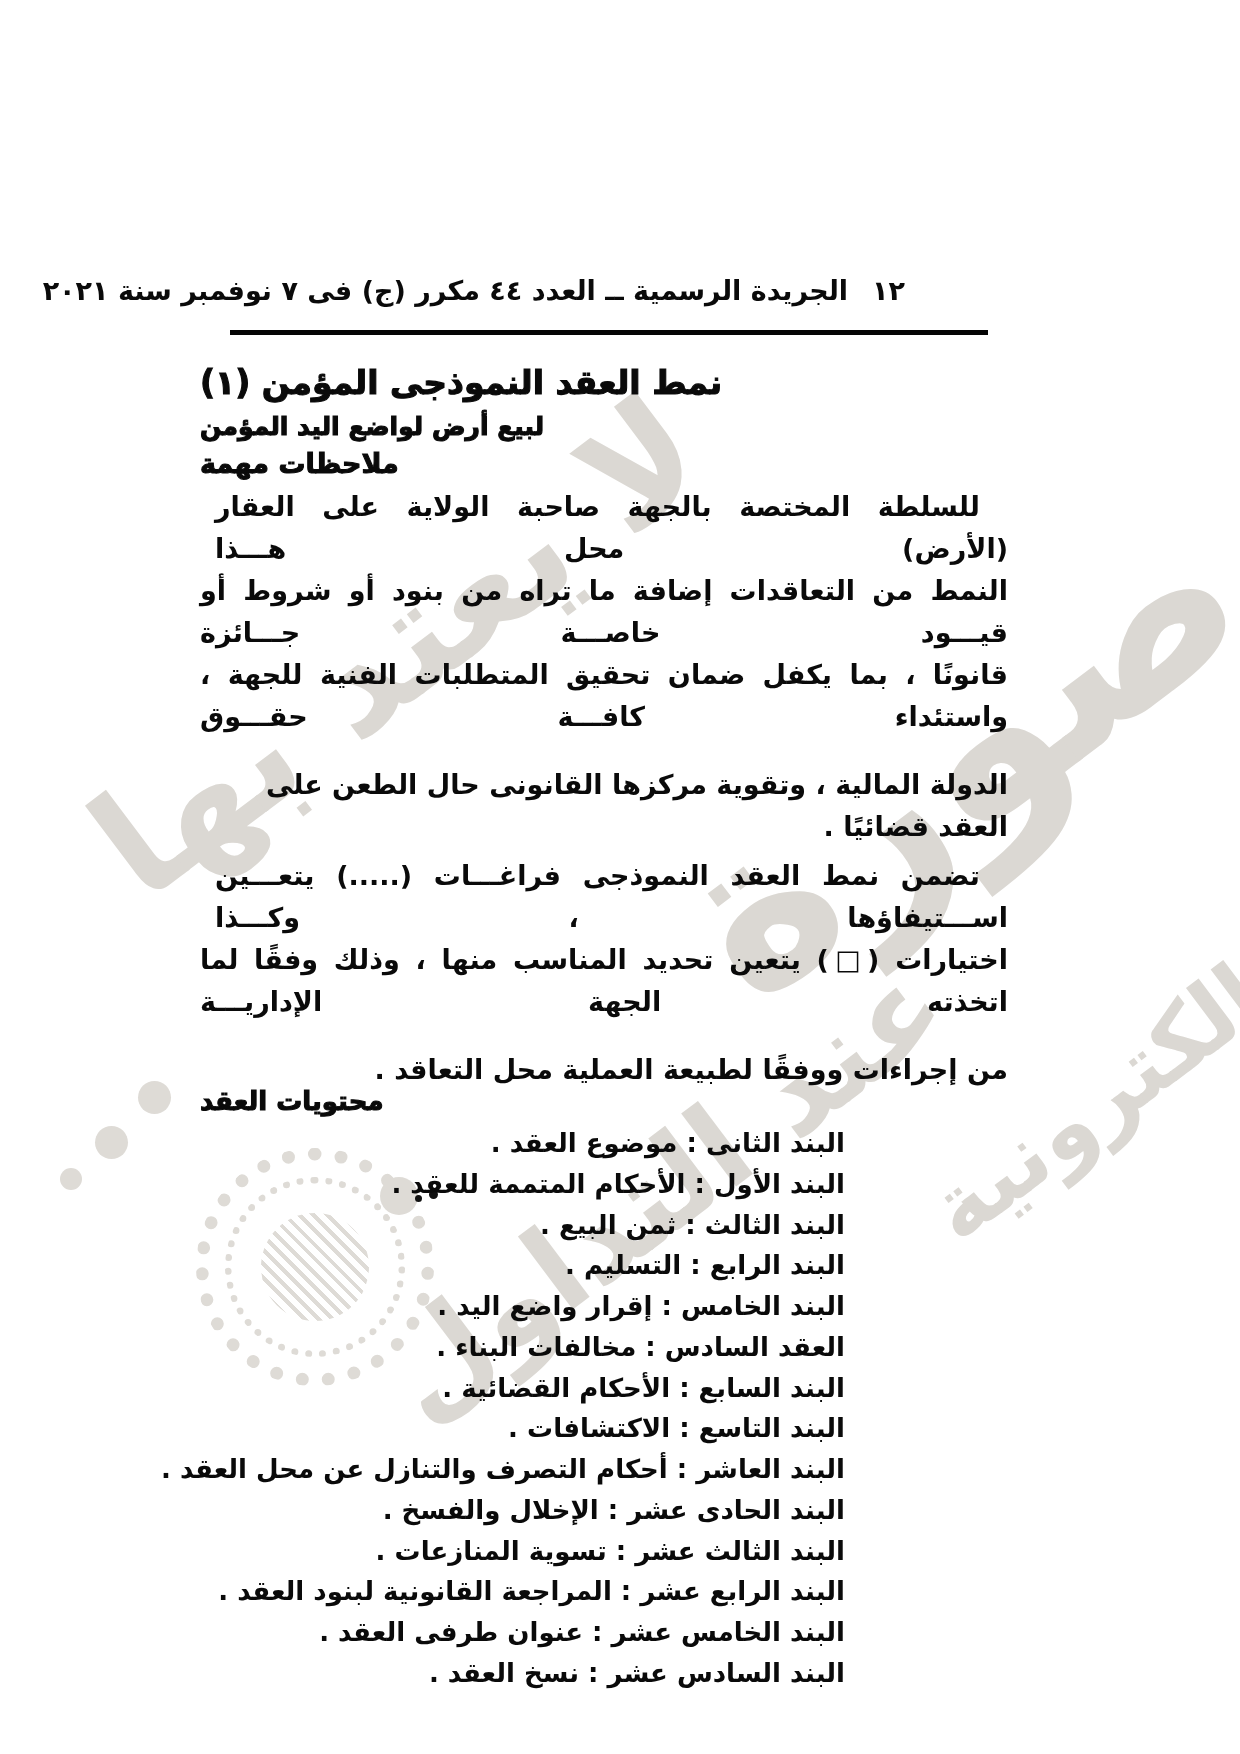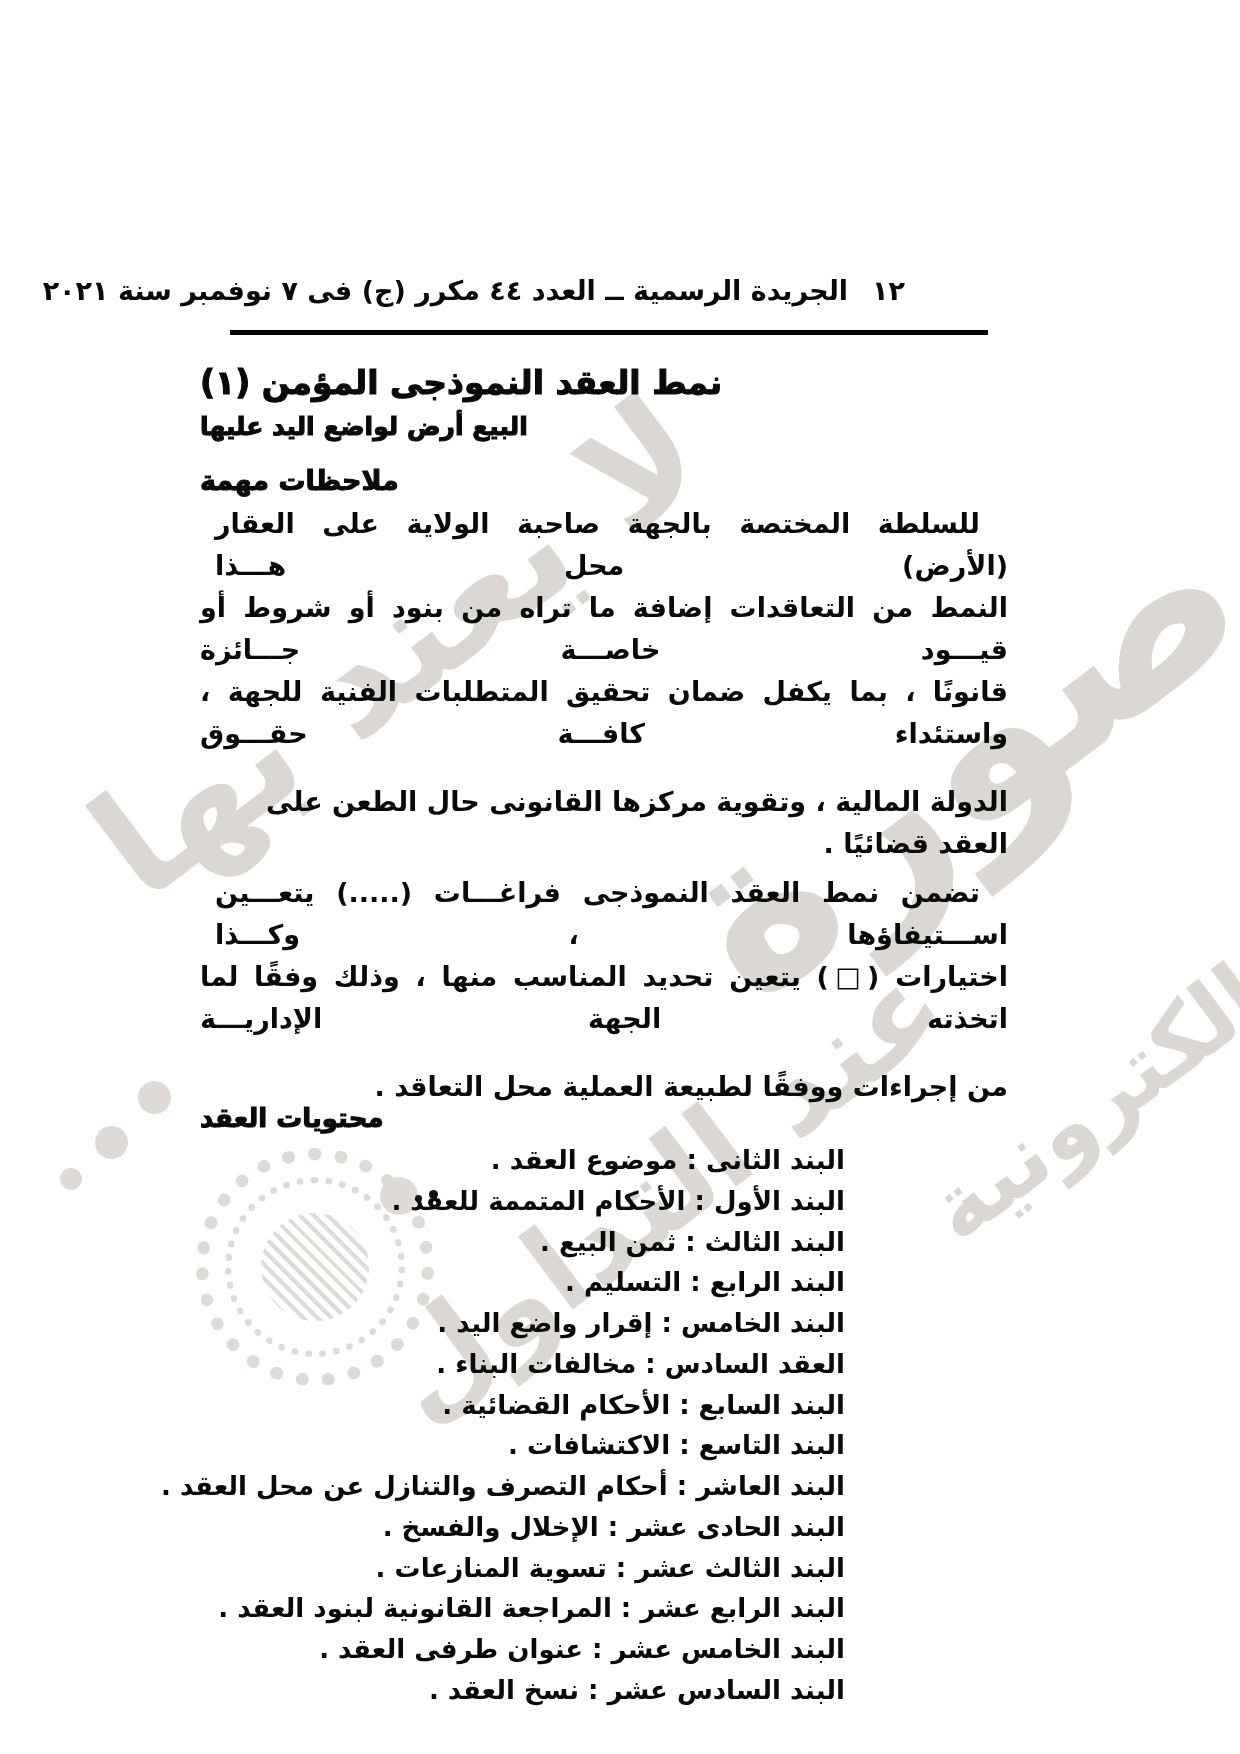--- a/index.html
+++ b/index.html
@@ -29,21 +29,21 @@
   .speck-b{left:429px;top:1190px;width:9px;height:9px;}
   
   .content{position:absolute;inset:0;z-index:1;}
   .header{position:absolute;top:274px;right:335px;direction:rtl;display:flex;gap:24px;
           font-size:27px;font-weight:bold;line-height:34px;white-space:nowrap;}
   .rule{position:absolute;top:330px;left:230px;width:758px;height:5px;background:#050505;}
   .column{position:absolute;left:200px;top:360px;width:808px;direction:rtl;}
   .display{font-weight:bold;-webkit-text-stroke:1.1px #0a0a0a;text-align:left;}
   .title-main{font-size:33px;line-height:40px;padding-top:3px;}
   .title-sub{font-size:25px;line-height:30px;margin-top:9px;}
-  .title-notes{font-size:27px;line-height:30px;margin-top:24px;}
+  .title-notes{font-size:27px;line-height:30px;margin-top:7px;}
   .para{margin-top:7px;}
   .bodyline{font-size:27px;font-weight:bold;line-height:42px;text-align:justify;text-align-last:justify;}
   .bodyline.indent{text-indent:28px;margin-left:15px;}
   .bodyline.last{text-align:right;text-align-last:right;margin-top:26px;}
   .contents-heading{font-size:26px;line-height:26px;margin-top:-3px;}
   .items{margin-top:9px;margin-left:0;margin-right:163px;}
   .item{font-size:26px;font-weight:bold;line-height:40.75px;text-align:right;white-space:nowrap;}
 </style>
 </head>
 <body>
@@ -72,21 +72,21 @@
     <div class="header">
       <span>١٢</span>
       <span>الجريدة الرسمية ــ العدد ٤٤ مكرر (ج) فى ٧ نوفمبر سنة ٢٠٢١</span>
     </div>
 
     <div class="rule"></div>
 
     <div class="column">
 
       <div class="display title-main">نمط العقد النموذجى المؤمن (١)</div>
-      <div class="display title-sub">البيع أرض لواضع اليد عليها</div>
+      <div class="display title-sub">لبيع أرض لواضع اليد المؤمن</div>
       <div class="display title-notes">ملاحظات مهمة</div>
 
       <div class="para">
         <div class="bodyline indent">للسلطة المختصة بالجهة صاحبة الولاية على العقار (الأرض) محل هـــذا</div>
         <div class="bodyline">النمط من التعاقدات إضافة ما تراه من بنود أو شروط أو قيـــود خاصـــة جـــائزة</div>
         <div class="bodyline">قانونًا ، بما يكفل ضمان تحقيق المتطلبات الفنية للجهة ، واستئداء كافـــة حقـــوق</div>
         <div class="bodyline last">الدولة المالية ، وتقوية مركزها القانونى حال الطعن على العقد قضائيًا .</div>
       </div>
 
       <div class="para">

